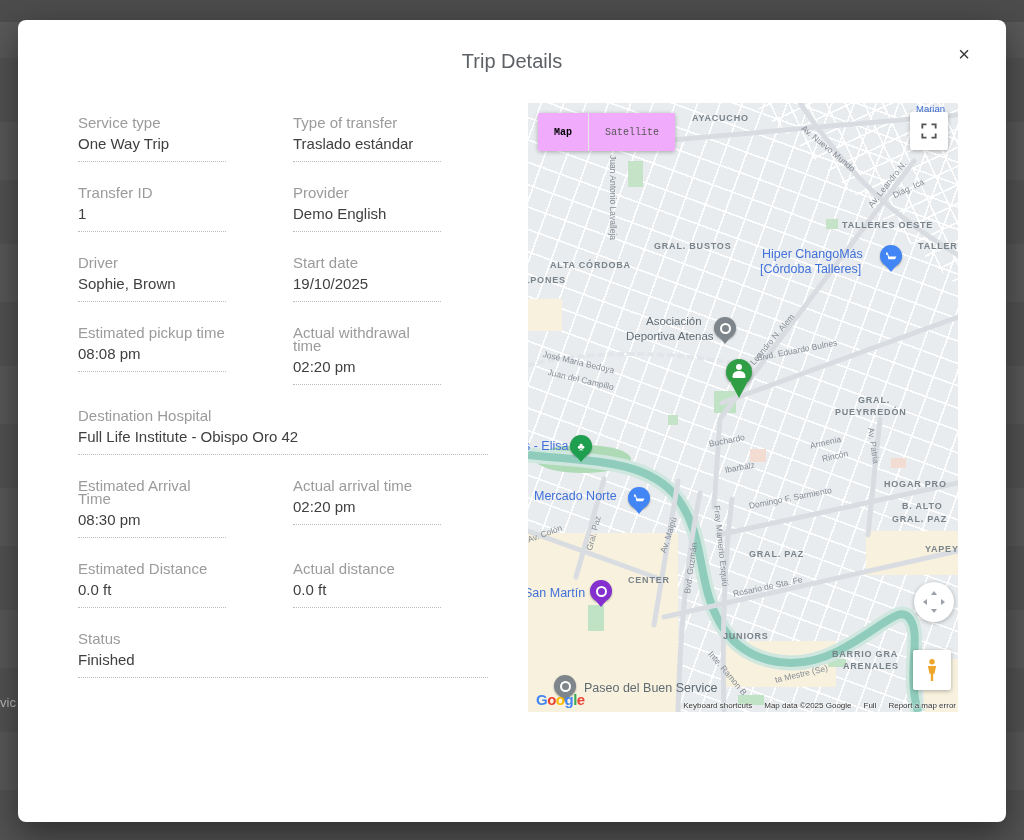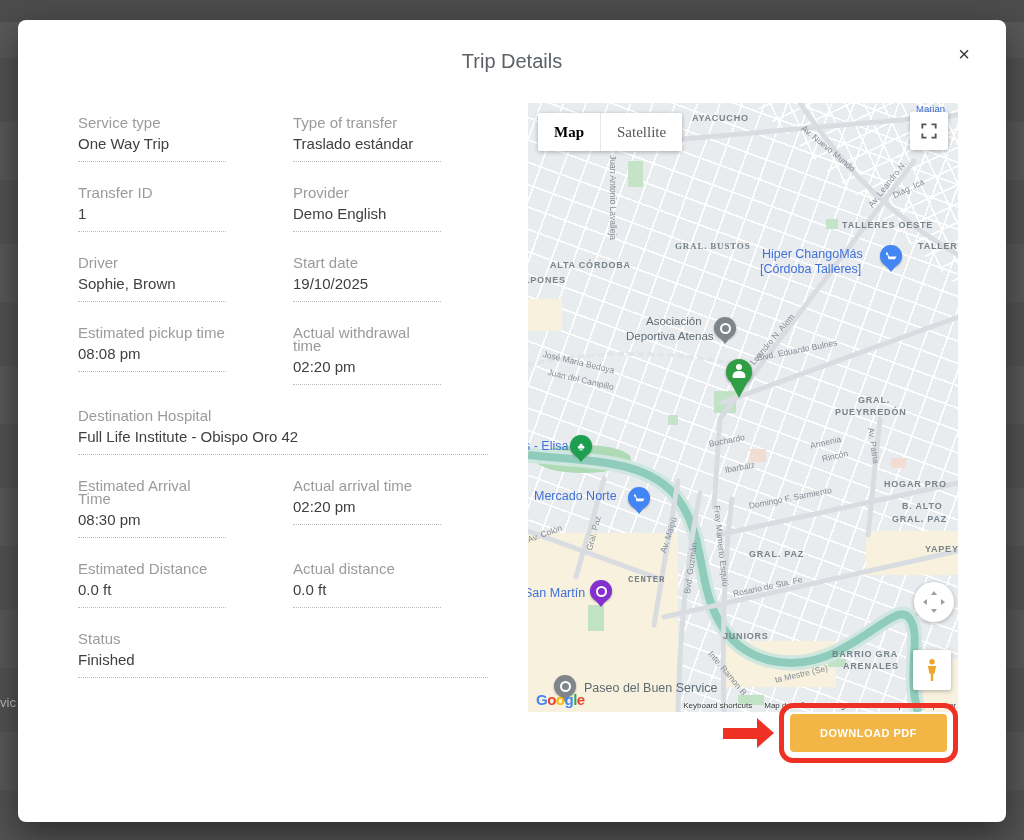--- a/index.html
+++ b/index.html
@@ -70,22 +70,22 @@
 
   .dest-pin{position:absolute;left:198px;top:256px;width:26px;height:26px;background:#2f9e44;
     border-radius:50%;box-shadow:0 1px 3px rgba(0,0,0,.4);}
   .dest-pin::after{content:"";position:absolute;left:50%;top:24px;transform:translateX(-50%);
     border:8px solid transparent;border-top:15px solid #2f9e44;border-bottom:none;}
   .pin-head{position:absolute;top:5px;left:50%;transform:translateX(-50%);width:6px;height:6px;background:#fff;border-radius:50%;}
   .pin-body{position:absolute;top:12px;left:50%;transform:translateX(-50%);width:13px;height:7px;background:#fff;border-radius:7px 7px 2px 2px;}
 
   
   .maptype{position:absolute;left:10px;top:10px;display:flex;box-shadow:0 1px 4px rgba(0,0,0,.3);border-radius:2px;overflow:hidden;}
-  .maptype button{border:none;background:#ffffff;height:38px;padding:0 16px;font-size:15px;cursor:pointer;
-    font-family:Liberation Serif, serif;}
+  .maptype button{border:none;background:#f0abfc;height:38px;padding:0 16px;font-size:10px;cursor:pointer;
+    font-family:Liberation Mono, monospace;}
   .mt-map{font-weight:bold;color:#000;}
   .mt-sat{color:#565656;border-left:1px solid #e6e6e6 !important;}
   .fs-btn{position:absolute;right:10px;top:9px;width:38px;height:38px;background:#fff;border:none;
     border-radius:2px;box-shadow:0 1px 4px rgba(0,0,0,.3);cursor:pointer;display:flex;align-items:center;justify-content:center;}
   .pan-btn{position:absolute;right:4px;bottom:90px;width:40px;height:40px;border-radius:50%;background:#fff;border:none;
     box-shadow:0 1px 4px rgba(0,0,0,.3);cursor:pointer;display:flex;align-items:center;justify-content:center;}
   .pegman-btn{position:absolute;right:7px;bottom:22px;width:38px;height:40px;background:#fff;border:none;
     border-radius:2px;box-shadow:0 1px 4px rgba(0,0,0,.3);cursor:pointer;display:flex;align-items:center;justify-content:center;}
 
   .g-logo{position:absolute;left:8px;bottom:4px;font-size:15px;font-weight:bold;letter-spacing:-.5px;}
@@ -226,21 +226,21 @@
 
         <div class="map-labels">
             <span class="ml blue" style="left: 388px; top: 0px;">Marian</span>
             <span class="ml area" style="left: 164px; top: 10px;">AYACUCHO</span>
             <span class="ml street" style="left: 278px; top: 20px; transform: rotate(40deg);">Av. Nuevo Mundo</span>
             <span class="ml street" style="left: 338px; top: 100px; transform: rotate(-52deg);">Av. Leandro N.</span>
             <span class="ml street" style="left: 363px; top: 88px; transform: rotate(-25deg);">Diag. Ica</span>
             <span class="ml street" style="left: 90px; top: 52px; transform: rotate(90deg);">Juan Antonio Lavalleja</span>
             <span class="ml area" style="left: 314px; top: 117px;">TALLERES OESTE</span>
             <span class="ml area" style="left: 390px; top: 138px;">TALLER</span>
-            <span class="ml area" style="left: 147px; top: 138px; font-family: Liberation Serif, serif;">GRAL. BUSTOS</span>
+            <span class="ml area" style="left: 126px; top: 138px;">GRAL. BUSTOS</span>
             <span class="ml blue2" style="left: 234px; top: 144px;">Hiper ChangoMás</span>
             <span class="ml blue2" style="left: 232px; top: 159px;">[Córdoba Talleres]</span>
             <span class="ml area" style="left: 22px; top: 157px;">ALTA CÓRDOBA</span>
             <span class="ml area" style="left: -4px; top: 172px;">LPONES</span>
             <span class="ml poiname" style="left: 118px; top: 212px;">Asociación</span>
             <span class="ml poiname" style="left: 98px; top: 227px;">Deportiva Atenas</span>
             <span class="ml street" style="left: 16px; top: 246px; transform: rotate(13deg);">José María Bedoya</span>
             <span class="ml street" style="left: 21px; top: 264px; transform: rotate(13deg);">Juan del Campillo</span>
             <span class="ml street" style="left: 228px; top: 250px; transform: rotate(-11deg);">Blvd. Eduardo Bulnes</span>
             <span class="ml street" style="left: 211px; top: 268px; transform: rotate(-50deg);">Av. Leandro N. Alem</span>
@@ -257,21 +257,21 @@
             <span class="ml street" style="left: 220px; top: 398px; transform: rotate(-11deg);">Domingo F. Sarmiento</span>
             <span class="ml area" style="left: 221px; top: 446px;">GRAL. PAZ</span>
             <span class="ml area" style="left: 397px; top: 441px;">YAPEY</span>
             <span class="ml blue2" style="left: -4px; top: 336px;">s - Elisa</span>
             <span class="ml blue2" style="left: 6px; top: 386px;">Mercado Norte</span>
             <span class="ml street" style="left: -2px; top: 432px; transform: rotate(-20deg);">Av. Colón</span>
             <span class="ml street" style="left: 56px; top: 446px; transform: rotate(-75deg);">Gral. Paz</span>
             <span class="ml street" style="left: 130px; top: 448px; transform: rotate(-72deg);">Av. Maipú</span>
             <span class="ml street" style="left: 154px; top: 490px; transform: rotate(-82deg);">Bvd. Guzmán</span>
             <span class="ml street" style="left: 194px; top: 402px; transform: rotate(84deg);">Fray Mamerto Esquiú</span>
-            <span class="ml area" style="left: 100px; top: 472px; font-family: Liberation Mono, monospace;">CENTER</span>
+            <span class="ml area" style="left: 100px; top: 472px;">CENTER</span>
             <span class="ml blue2" style="left: -4px; top: 483px;">San Martín</span>
             <span class="ml street" style="left: 204px; top: 486px; transform: rotate(-12deg);">Rosario de Sta. Fe</span>
             <span class="ml area" style="left: 195px; top: 528px;">JUNIORS</span>
             <span class="ml area" style="left: 304px; top: 546px;">BARRIO GRA</span>
             <span class="ml area" style="left: 315px; top: 558px;">ARENALES</span>
             <span class="ml street" style="left: 186px; top: 546px; transform: rotate(50deg);">Inte. Ramon B</span>
             <span class="ml street" style="left: 246px; top: 572px; transform: rotate(-13deg);">ta Mestre (Se)</span>
             <span class="ml poiname big" style="left: 56px; top: 578px;">Paseo del Buen Service</span>
           </div>
 
@@ -331,24 +331,15 @@
         <div class="g-logo"><span style="color: rgb(66, 133, 244);">G</span><span style="color: rgb(234, 67, 53);">o</span><span style="color: rgb(251, 188, 5);">o</span><span style="color: rgb(66, 133, 244);">g</span><span style="color: rgb(52, 168, 83);">l</span><span style="color: rgb(234, 67, 53);">e</span></div>
 
         <div class="attribution">
           <span>Keyboard shortcuts</span>
           <span>Map data ©2025 Google</span>
           <span>Full</span>
           <span>Report a map error</span>
         </div>
       </div>
 
-      <div class="download-row">
-        <span class="red-arrow">
-          <span class="arrow-shaft"></span>
-            <span class="arrow-head"></span>
-        </span>
-        <span class="highlight-box">
-          <button class="pdf-btn">DOWNLOAD PDF</button>
-        </span>
-      </div>
     </div>
   </div>
 </div>
 
 </body></html>

